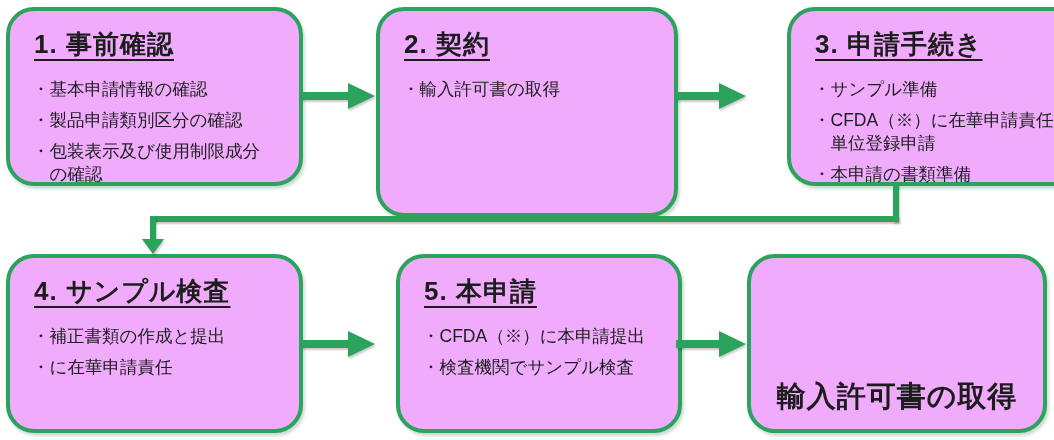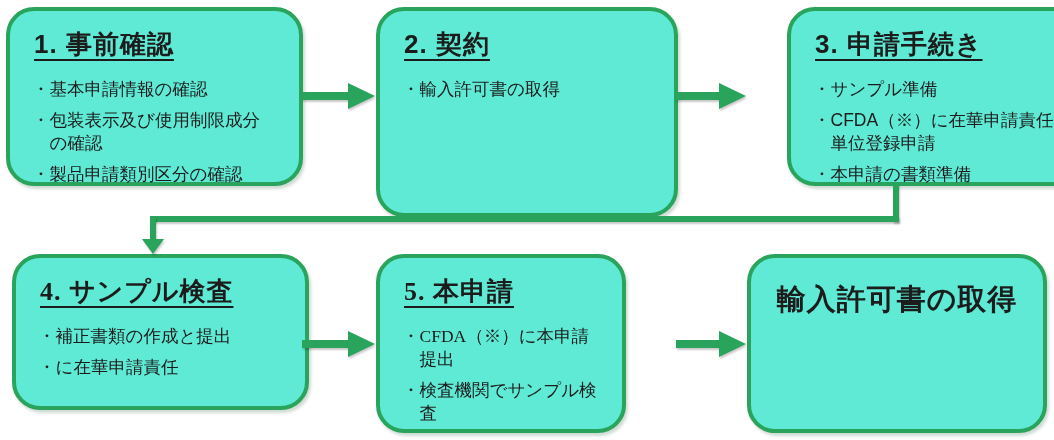--- a/index.html
+++ b/index.html
@@ -13,21 +13,21 @@
     position: relative;
     width: 1054px;
     height: 440px;
     background: var(--canvas-bg);
     font-family: "Liberation Sans", sans-serif;
     color: var(--text-dark);
     overflow: hidden;
   }
   .box {
     position: absolute;
-    background: #5eead4;
+    background: #f0abfc;
     border: 4px solid var(--accent-green);
     border-radius: 28px;
     padding: 14px 20px 10px 22px;
     box-shadow: 2px 3px 3px rgba(60, 110, 80, 0.25);
   }
   .box-title {
     font-size: 26px;
     font-weight: 600;
     letter-spacing: 1px;
     text-decoration: underline;
@@ -40,23 +40,23 @@
   .bullet {
     font-size: 17.5px;
     line-height: 1.32;
     margin-bottom: 8px;
     padding-left: 1em;
     text-indent: -1em;
     white-space: pre-line;
   }
   .center-box {
     display: flex;
-    align-items: flex-start;
+    align-items: flex-end;
     justify-content: center;
-    padding: 22px;
+    padding: 12px;
   }
   .center-text {
     font-size: 29px;
     font-weight: 600;
     letter-spacing: 1px;
     white-space: nowrap;
   }
   
   .seg {
     position: absolute;
@@ -76,36 +76,36 @@
     width: 0; height: 0;
     border-left: 11px solid transparent;
     border-right: 11px solid transparent;
     border-top: 15px solid var(--accent-green);
     filter: drop-shadow(1px 2px 1px rgba(0, 0, 0, 0.22));
   }
   
   .box-1 { left: 6px;   top: 7px;   width: 297px; height: 179px; }
   .box-2 { left: 376px; top: 7px;   width: 302px; height: 210px; }
   .box-3 { left: 787px; top: 7px;   width: 300px; height: 179px; }
-  .box-4 { left: 12px;   top: 254px; width: 297px; height: 156px; font-family: Liberation Serif, serif; }
-  .box-5 { left: 376px; top: 254px; width: 250px; height: 179px; font-family: Liberation Serif, serif; }
+  .box-4 { left: 6px;   top: 254px; width: 297px; height: 179px; }
+  .box-5 { left: 396px; top: 254px; width: 286px; height: 179px; }
   .box-6 { left: 747px; top: 254px; width: 300px; height: 179px; }
 </style>
 </head>
 <body>
 
 <div class="canvas">
 
   <div class="box box-1">
     <div class="box-title">1. 事前確認</div>
     <div class="bullets">
       <div class="bullet">・基本申請情報の確認</div>
+      <div class="bullet">・製品申請類別区分の確認</div>
       <div class="bullet">・包装表示及び使用制限成分
 の確認</div>
-      <div class="bullet">・製品申請類別区分の確認</div>
     </div>
   </div>
 
   <div class="box box-2">
     <div class="box-title">2. 契約</div>
     <div class="bullets">
       <div class="bullet">・輸入許可書の取得</div>
     </div>
   </div>
 

